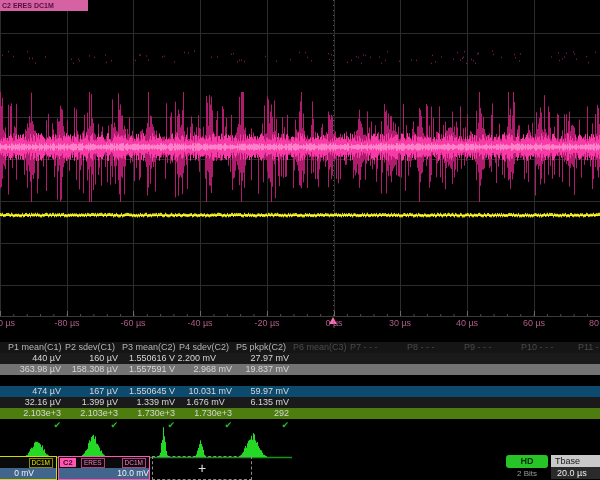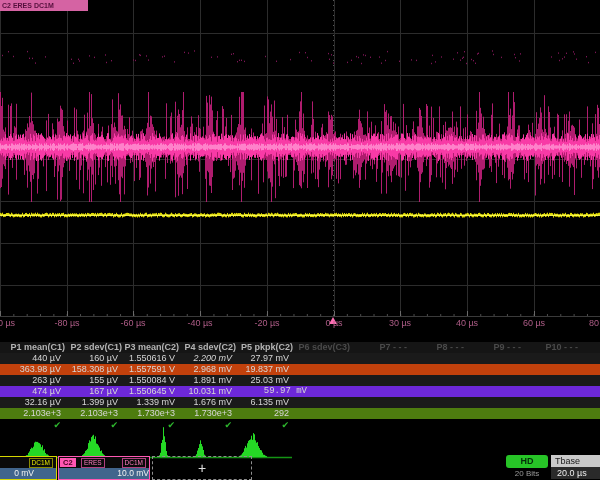--- a/index.html
+++ b/index.html
@@ -8,21 +8,21 @@
   #scope-svg{position:absolute;left:0;top:0;z-index:1;}
   
   .annot{position:absolute;left:0;top:0;width:86px;height:11px;background:#d563a3;z-index:3;
          color:#55103d;font-size:7px;line-height:11px;padding-left:2px;white-space:nowrap;overflow:hidden;font-weight:bold;}
   
   #time-axis{position:absolute;left:0;top:318px;width:600px;height:13px;z-index:2;}
   .tlab{position:absolute;top:0;width:44px;text-align:center;color:#ad5c86;font-size:9px;white-space:nowrap;}
   
   #mtable{position:absolute;left:0;top:342px;width:600px;height:92px;z-index:2;font-size:9px;}
   .mrow{position:absolute;left:0;width:600px;height:11px;}
-  .hcell{position:absolute;top:0;height:11px;line-height:11px;text-align:right;white-space:nowrap;overflow:hidden;font-weight:bold;}
+  .hcell{position:absolute;top:0;height:11px;line-height:11px;text-align:left;white-space:nowrap;overflow:hidden;}
   .vcell{position:absolute;height:11px;line-height:11px;text-align:right;color:#d6d6d6;white-space:nowrap;}
   .chk{position:absolute;height:13px;line-height:13px;text-align:right;color:#2db52d;font-size:9px;}
   
   .descbox{position:absolute;top:456px;height:22px;background:#0a0a0a;z-index:3;}
   .desc-toprow{position:absolute;left:0;top:0;right:0;height:11px;}
   .desc-valrow{position:absolute;left:0;bottom:0;right:0;height:11px;background:#41658c;color:#f2f2f2;
                font-size:8.5px;line-height:11px;}
   .chtag{position:absolute;top:1px;height:9px;line-height:9px;font-size:7.5px;font-weight:bold;padding:0 3px;}
   .badge{position:absolute;top:1px;height:8px;line-height:8px;font-size:6.5px;padding:0 2px;}
   .addbox{position:absolute;left:152px;top:456px;width:98px;height:22px;border:1px dashed #8f8f8f;z-index:3;
@@ -152,60 +152,53 @@
       <span class="tlab" style="left: 578px;">80 µs</span>
     </div>
 
   <div id="mtable">
       <div class="mrow" style="top: 0px; background: rgb(21, 21, 21);">
         <div class="hcell" style="left: 8px; width: 57px; color: rgb(180, 180, 180);">P1 mean(C1)</div>
         <div class="hcell" style="left: 65px; width: 57px; color: rgb(180, 180, 180);">P2 sdev(C1)</div>
         <div class="hcell" style="left: 122px; width: 57px; color: rgb(180, 180, 180);">P3 mean(C2)</div>
         <div class="hcell" style="left: 179px; width: 57px; color: rgb(180, 180, 180);">P4 sdev(C2)</div>
         <div class="hcell" style="left: 236px; width: 57px; color: rgb(180, 180, 180);">P5 pkpk(C2)</div>
-        <div class="hcell" style="left: 293px; width: 57px; color: rgb(74, 74, 74);">P6 sdev(C3)</div>
+        <div class="hcell" style="left: 293px; width: 57px; color: rgb(74, 74, 74);">P6 mean(C3)</div>
         <div class="hcell" style="left: 350px; width: 57px; color: rgb(74, 74, 74);">P7 - - -</div>
         <div class="hcell" style="left: 407px; width: 57px; color: rgb(74, 74, 74);">P8 - - -</div>
         <div class="hcell" style="left: 464px; width: 57px; color: rgb(74, 74, 74);">P9 - - -</div>
         <div class="hcell" style="left: 521px; width: 57px; color: rgb(74, 74, 74);">P10 - - -</div>
         <div class="hcell" style="left: 578px; width: 57px; color: rgb(74, 74, 74);">P11 - - -</div>
       </div>
       <div class="mrow" style="top: 11px; background: rgb(26, 26, 26);">
         <div class="vcell" style="left: 8px; width: 53px;">440 µV</div>
         <div class="vcell" style="left: 65px; width: 53px;">160 µV</div>
         <div class="vcell" style="left: 122px; width: 53px;">1.550616 V</div>
-        <div class="vcell" style="left: 179px; width: 53px; font-style: italic;">2.200 mV</div>
+        <div class="vcell" style="left: 163px; width: 53px;">2.200 mV</div>
         <div class="vcell" style="left: 236px; width: 53px;">27.97 mV</div>
       </div>
-      <div class="mrow" style="top: 22px; background: #c2410c;">
+      <div class="mrow" style="top: 22px; background: #737373;">
         <div class="vcell" style="left: 8px; width: 53px;">363.98 µV</div>
         <div class="vcell" style="left: 65px; width: 53px;">158.308 µV</div>
         <div class="vcell" style="left: 122px; width: 53px;">1.557591 V</div>
         <div class="vcell" style="left: 179px; width: 53px;">2.968 mV</div>
         <div class="vcell" style="left: 236px; width: 53px;">19.837 mV</div>
       </div>
-      <div class="mrow" style="top: 33px; background: rgb(26, 26, 26);">
-        <div class="vcell" style="left: 8px; width: 53px;">263 µV</div>
-        <div class="vcell" style="left: 65px; width: 53px;">155 µV</div>
-        <div class="vcell" style="left: 122px; width: 53px;">1.550084 V</div>
-        <div class="vcell" style="left: 179px; width: 53px;">1.891 mV</div>
-        <div class="vcell" style="left: 236px; width: 53px;">25.03 mV</div>
-      </div>
-      <div class="mrow" style="top: 44px; background: #6d28d9;">
+      <div class="mrow" style="top: 44px; background: #0c4a6e;">
         <div class="vcell" style="left: 8px; width: 53px;">474 µV</div>
         <div class="vcell" style="left: 65px; width: 53px;">167 µV</div>
         <div class="vcell" style="left: 122px; width: 53px;">1.550645 V</div>
         <div class="vcell" style="left: 179px; width: 53px;">10.031 mV</div>
-        <div class="vcell" style="left: 254px; width: 53px; font-family: Liberation Mono, monospace;">59.97 mV</div>
+        <div class="vcell" style="left: 236px; width: 53px;">59.97 mV</div>
       </div>
       <div class="mrow" style="top: 55px; background: rgb(26, 26, 26);">
         <div class="vcell" style="left: 8px; width: 53px;">32.16 µV</div>
         <div class="vcell" style="left: 65px; width: 53px;">1.399 µV</div>
         <div class="vcell" style="left: 122px; width: 53px;">1.339 mV</div>
-        <div class="vcell" style="left: 179px; width: 53px;">1.676 mV</div>
+        <div class="vcell" style="left: 179px; width: 53px; text-align: center;">1.676 mV</div>
         <div class="vcell" style="left: 236px; width: 53px;">6.135 mV</div>
       </div>
       <div class="mrow" style="top: 66px; background: #4d7c0f;">
         <div class="vcell" style="left: 8px; width: 53px;">2.103e+3</div>
         <div class="vcell" style="left: 65px; width: 53px;">2.103e+3</div>
         <div class="vcell" style="left: 122px; width: 53px;">1.730e+3</div>
         <div class="vcell" style="left: 179px; width: 53px;">1.730e+3</div>
         <div class="vcell" style="left: 236px; width: 53px;">292</div>
       </div>
       <div class="mrow" style="top: 77px; height: 13px;">
@@ -230,20 +223,20 @@
       <span class="chtag" style="left:1px;background:#ff57b3;color:#46001f;">C2</span>
       <span class="badge" style="left:22px;color:#ff7ec0;border:1px solid #b04080;">ERES</span>
       <span class="badge" style="right:3px;color:#ff7ec0;border:1px solid #b04080;">DC1M</span>
     </div>
     <div class="desc-valrow" style="text-align:right;">10.0 mV</div>
   </div>
 
   <div class="addbox">+</div>
 
   <div class="hdbadge">HD</div>
-  <div class="hdbits">20 Bits</div>
+  <div class="hdbits">2 Bits</div>
 
   <div class="tbase">
     <div class="tbase-head">Tbase</div>
     <div class="tbase-val">20.0 µs</div>
   </div>
 
 </div>
 
 </body></html>

